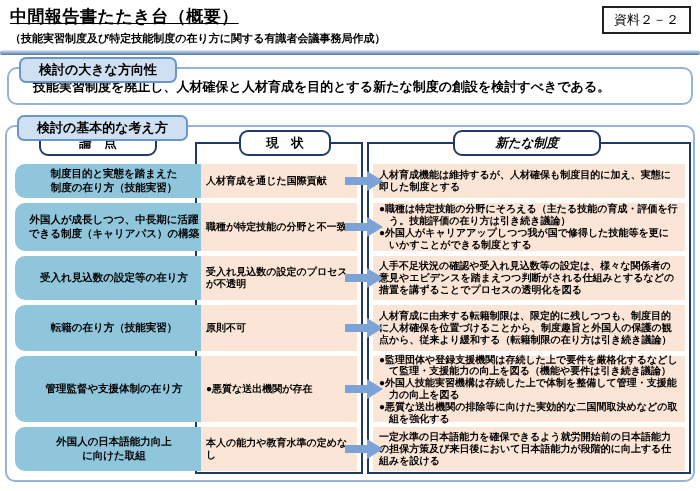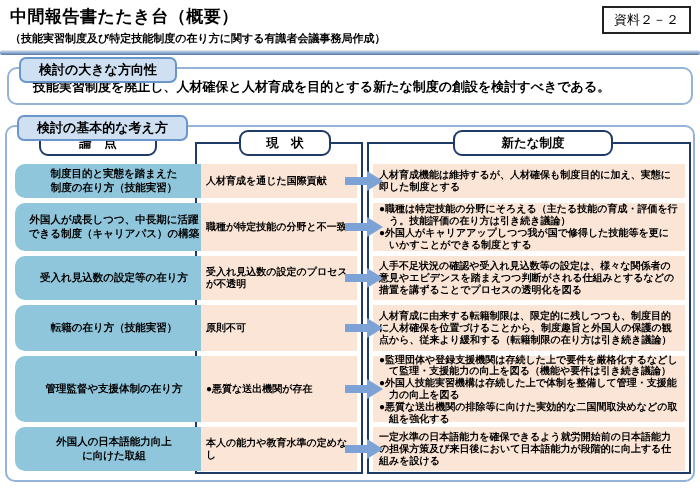--- a/index.html
+++ b/index.html
@@ -6,21 +6,21 @@
   html, body { width: 700px; height: 491px; }
   body {
     position: relative;
     font-family: "Liberation Sans", "DejaVu Sans", sans-serif;
     background: #ffffff;
     color: #000;
     overflow: hidden;
   }
 
   
-  .title { position: absolute; left: 10px; top: 5px; font-size: 17px; font-weight: bold; letter-spacing: 0.5px; }
+  .title { position: absolute; left: 10px; top: 5px; font-size: 17px; font-weight: bold; letter-spacing: 0.5px; text-decoration: underline; }
   .subtitle { position: absolute; left: 10px; top: 31px; font-size: 11px; font-weight: bold; }
   .doc-ref {
     position: absolute; right: 9px; top: 6px;
     border: 2px solid #222; background: #fff;
     padding: 3px 10px; font-size: 13px;
   }
   .divider {
     position: absolute; left: 0; right: 0; top: 50px; height: 5px;
     background: linear-gradient(to bottom, #e9eff7 0%, #a2bbd8 40%, #5578a8 100%);
     border-radius: 2px;
@@ -43,21 +43,21 @@
 
   
   .pill {
     position: absolute; top: 3px; height: 26px;
     background: #fff; border: 2px solid #1f3a66; border-radius: 9px;
     display: flex; align-items: center; justify-content: center;
     font-size: 12.5px; font-weight: bold; z-index: 4; white-space: pre;
   }
   .pill-issue   { left: 32px;  width: 118px; }
   .pill-current { left: 232px; width: 92px;  }
-  .pill-new     { left: 446px; width: 160px; }
+  .pill-new     { left: 446px; width: 148px; font-style: italic; }
 
   
   .col-container {
     position: absolute; top: 15px; height: 332px;
     border: 2px solid #1f3a66; background: #fff; z-index: 0;
   }
   .container-current { left: 188px; width: 168px; }
   .container-new     { left: 360px; width: 324px; }
 
   

